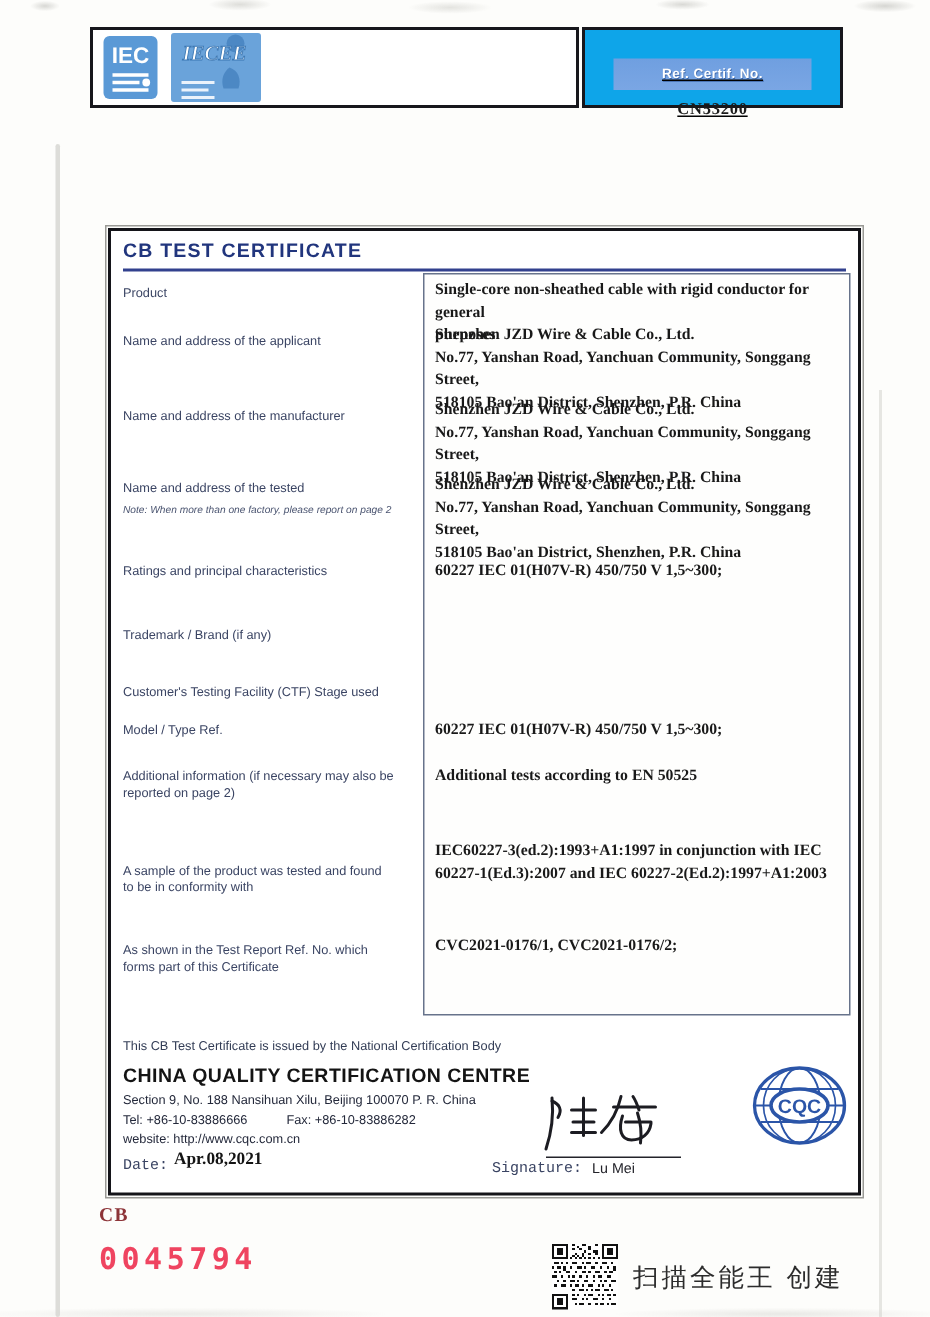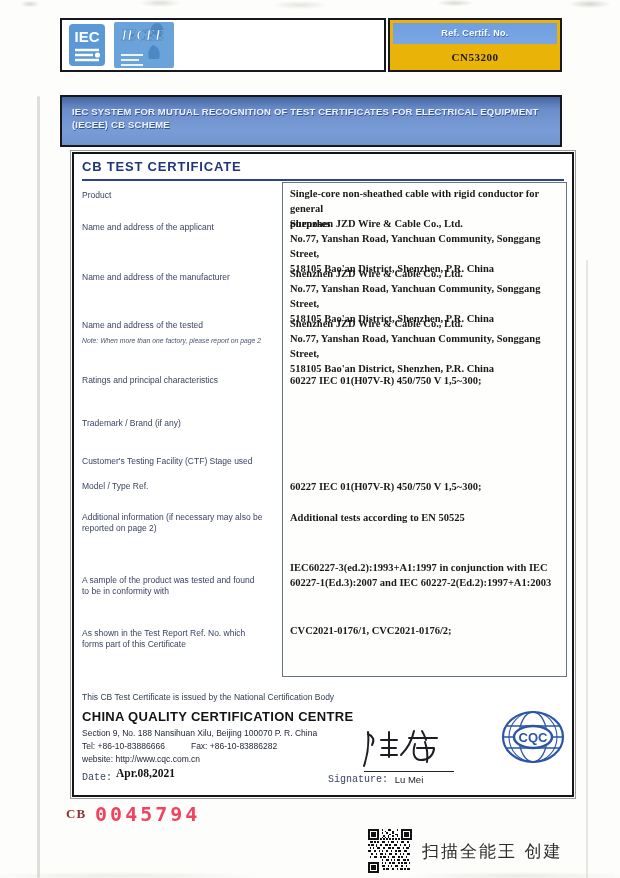--- a/index.html
+++ b/index.html
@@ -17,22 +17,22 @@
     opacity:.55;}
   .art-left{left:37px;top:96px;width:3px;height:782px;background:#c2c2bd;opacity:.55;border-radius:2px;}
   .art-right{left:586px;top:260px;width:2px;height:618px;background:#cfcfca;opacity:.5;}
   .art-bottom{left:0;top:868px;width:620px;height:10px;
     background:radial-gradient(200px 6px at 120px 8px,#d8d8d3 0%,transparent 70%),
                radial-gradient(160px 6px at 520px 8px,#d4d4cf 0%,transparent 70%);opacity:.5;}
 
   
   .logo-box{position:absolute;left:60px;top:18px;width:326px;height:54px;background:#fff;
     border:2px solid #17171c;display:flex;align-items:center;gap:7px;padding-left:6px;box-sizing:border-box;}
-  .ref-box{position:absolute;left:388px;top:18px;width:174px;height:54px;background:#eab308;
-    border:2px solid #17171c;box-sizing:border-box;padding:3px;}
+  .ref-box{position:absolute;left:388px;top:18px;width:174px;height:54px;background:#0ea5e9;
+    border:2px solid #17171c;box-sizing:border-box;padding:19px;text-decoration:underline;}
   .ref-band{height:21px;background:linear-gradient(180deg,#6f9fe0,#7aa6e4);color:#fff;
     font-size:9px;font-weight:bold;text-align:center;line-height:21px;letter-spacing:.3px;
     text-shadow:0.5px 0.5px 0 #3c66a8;}
   .ref-value{height:26px;display:flex;align-items:center;justify-content:center;
     font-family:"Liberation Serif",serif;font-weight:bold;font-size:11px;color:#1b1b1b;letter-spacing:.5px;}
 
   
   .scheme-band{position:absolute;left:60px;top:95px;width:502px;height:52px;box-sizing:border-box;
     border:2px solid #17171c;background:linear-gradient(180deg,#44659f 0%,#6b8ecb 26%,#7a9cd6 70%,#7194cf 100%);
     color:#eef3fd;font-size:9.5px;font-weight:bold;line-height:13px;letter-spacing:.2px;
@@ -60,21 +60,21 @@
   .date-label{position:absolute;left:8px;top:618px;}
   .date-value{position:absolute;left:42px;top:613px;font-family:"Liberation Serif",serif;
     font-weight:bold;font-size:11.5px;color:#141414;}
   .sig-label{position:absolute;left:254px;top:620px;}
   .sig-script{position:absolute;left:282px;top:572px;}
   .sig-line{position:absolute;left:290px;top:617px;width:90px;border-top:1.6px solid #23232a;}
   .sig-name{position:absolute;left:290px;top:620px;width:90px;text-align:center;
     font-size:9.5px;color:#23232a;}
 
   
-  .cb-number{position:absolute;left:66px;top:802px;display:flex;align-items:center;gap:9px;}
+  .cb-number{position:absolute;left:66px;top:802px;display:flex;align-items:flex-start;gap:9px;flex-direction:column;}
   .cb-prefix{font-family:"Liberation Serif",serif;font-size:13px;font-weight:bold;color:#8d3438;letter-spacing:1px;}
   .cb-digits{font-family:"DejaVu Sans Mono",monospace;font-size:20px;font-weight:bold;
     color:#ef4460;letter-spacing:3px;}
   .qr-wrap{position:absolute;left:368px;top:829px;display:flex;align-items:center;gap:10px;}
   .qr-caption{font-size:17px;color:#2c2c2c;letter-spacing:2px;font-family:"DejaVu Sans",sans-serif;}
 </style>
 </head>
 <body>
 
 <div class="page">
@@ -98,22 +98,20 @@
       <path d="M8 34 H30 M8 39 H26 M8 44 H30" stroke="#eaf2fb" stroke-width="2" fill="none"></path>
       <text x="30" y="19" text-anchor="middle" font-family="Liberation Serif,serif" font-size="14" font-style="italic" font-weight="bold" fill="#fff" stroke="#3c78b4" stroke-width="0.6">IECEE</text>
     </svg>
   </div>
 
   <div class="ref-box">
     <div class="ref-band">Ref. Certif. No.</div>
     <div class="ref-value">CN53200</div>
   </div>
 
-  <div class="scheme-band">IEC SYSTEM FOR MUTUAL RECOGNITION OF TEST CERTIFICATES FOR ELECTRICAL EQUIPMENT
-(IECEE) CB SCHEME</div>
 
   <div class="main-box">
     <div class="cb-title">CB TEST CERTIFICATE</div>
     <div class="value-box"></div>
 
     <div class="flabel" style="top:36px">Product</div>
     <div class="fvalue" style="top:32px">Single-core non-sheathed cable with rigid conductor for general
 purposes</div>
 
     <div class="flabel" style="top:68px">Name and address of the applicant</div>

